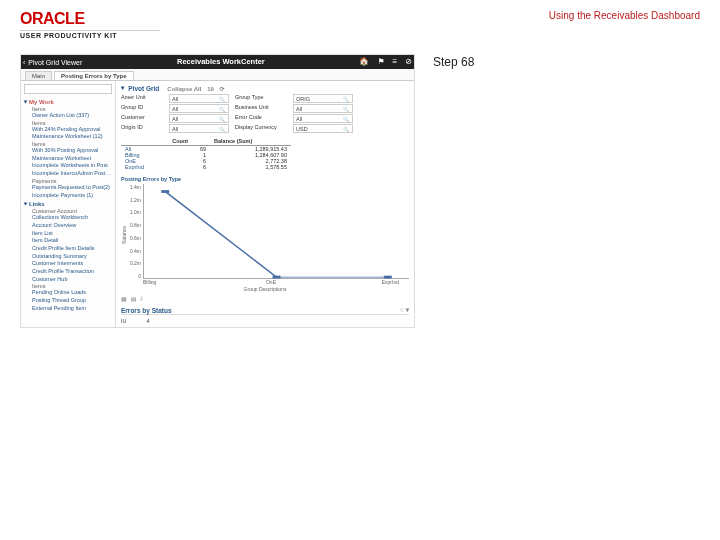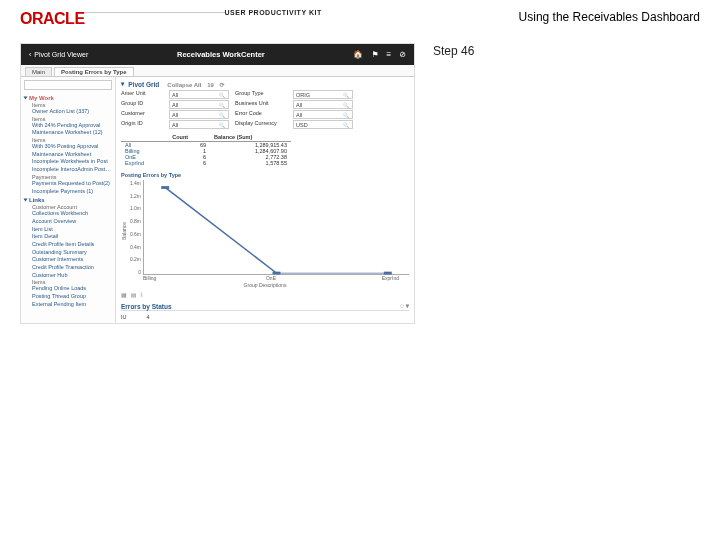--- a/index.html
+++ b/index.html
@@ -1,29 +1,29 @@
 <!DOCTYPE html>
 <html><head>
 <meta charset="utf-8">
 <style>
   * { box-sizing: border-box; margin: 0; padding: 0; }
   body { font-family: Arial, sans-serif; background: #fff; width: 720px; height: 540px; position: relative; font-size: 10px; color: #333; }
   
   .header { padding: 10px 20px 5px; display: flex; justify-content: space-between; align-items: flex-start; }
-  .logo-area { display: flex; flex-direction: row; }
+  .logo-area { display: flex; flex-direction: column; }
   .oracle-logo { font-family: Arial; font-weight: bold; font-size: 16px; color: #c00; letter-spacing: -0.5px; }
   .oracle-sub { font-size: 7px; font-weight: bold; color: #222; letter-spacing: 0.5px; margin-top: -1px; }
   .header hr { border: none; border-top: 1px solid #ccc; width: 140px; margin: 2px 0; }
-  .doc-title { font-size: 12px; color: #000000; }
+  .doc-title { font-size: 10px; color: #b91c1c; }
   
   .main { display: flex; padding: 10px 20px; gap: 18px; }
   
   .screenshot { width: 395px; border: 1px solid #ddd; background: #fff; font-size: 6px; color: #444; position: relative; }
   
-  .ss-topbar { background: #222; color: #fff; display: flex; align-items: center; justify-content: space-between; padding: 2px 8px; height: 21px; }
+  .ss-topbar { background: #222; color: #fff; display: flex; justify-content: space-between; padding: 2px 2px; height: 14px; }
   .ss-topbar .back { font-size: 7px; display: flex; align-items: center; gap: 3px; }
   .ss-topbar .title { font-size: 7.5px; font-weight: bold; }
   .ss-topbar .icons { display: flex; gap: 8px; font-size: 8px; }
   
   .ss-tabs { display: flex; gap: 2px; padding: 2px 4px 0; border-bottom: 1px solid #ccc; background: #fafafa; }
   .ss-tab { padding: 1px 6px; font-size: 6px; background: #eee; border: 1px solid #ccc; border-bottom: none; }
   .ss-tab.active { background: #fff; font-weight: bold; }
   
   .ss-body { display: flex; }
   .ss-sidebar { width: 95px; border-right: 1px solid #ddd; padding: 3px; background: #fdfdfd; }
@@ -253,15 +253,15 @@
           <div class="section2-body">
             <span>IU</span>
             <span>4</span>
           </div>
         </div>
       </div>
     </div>
   </div>
 
   <div class="instructions">
-    <div class="step-label">Step 46</div>
+    <div class="step-label">Step 68</div>
   </div>
 </div>
 
 </body></html>

